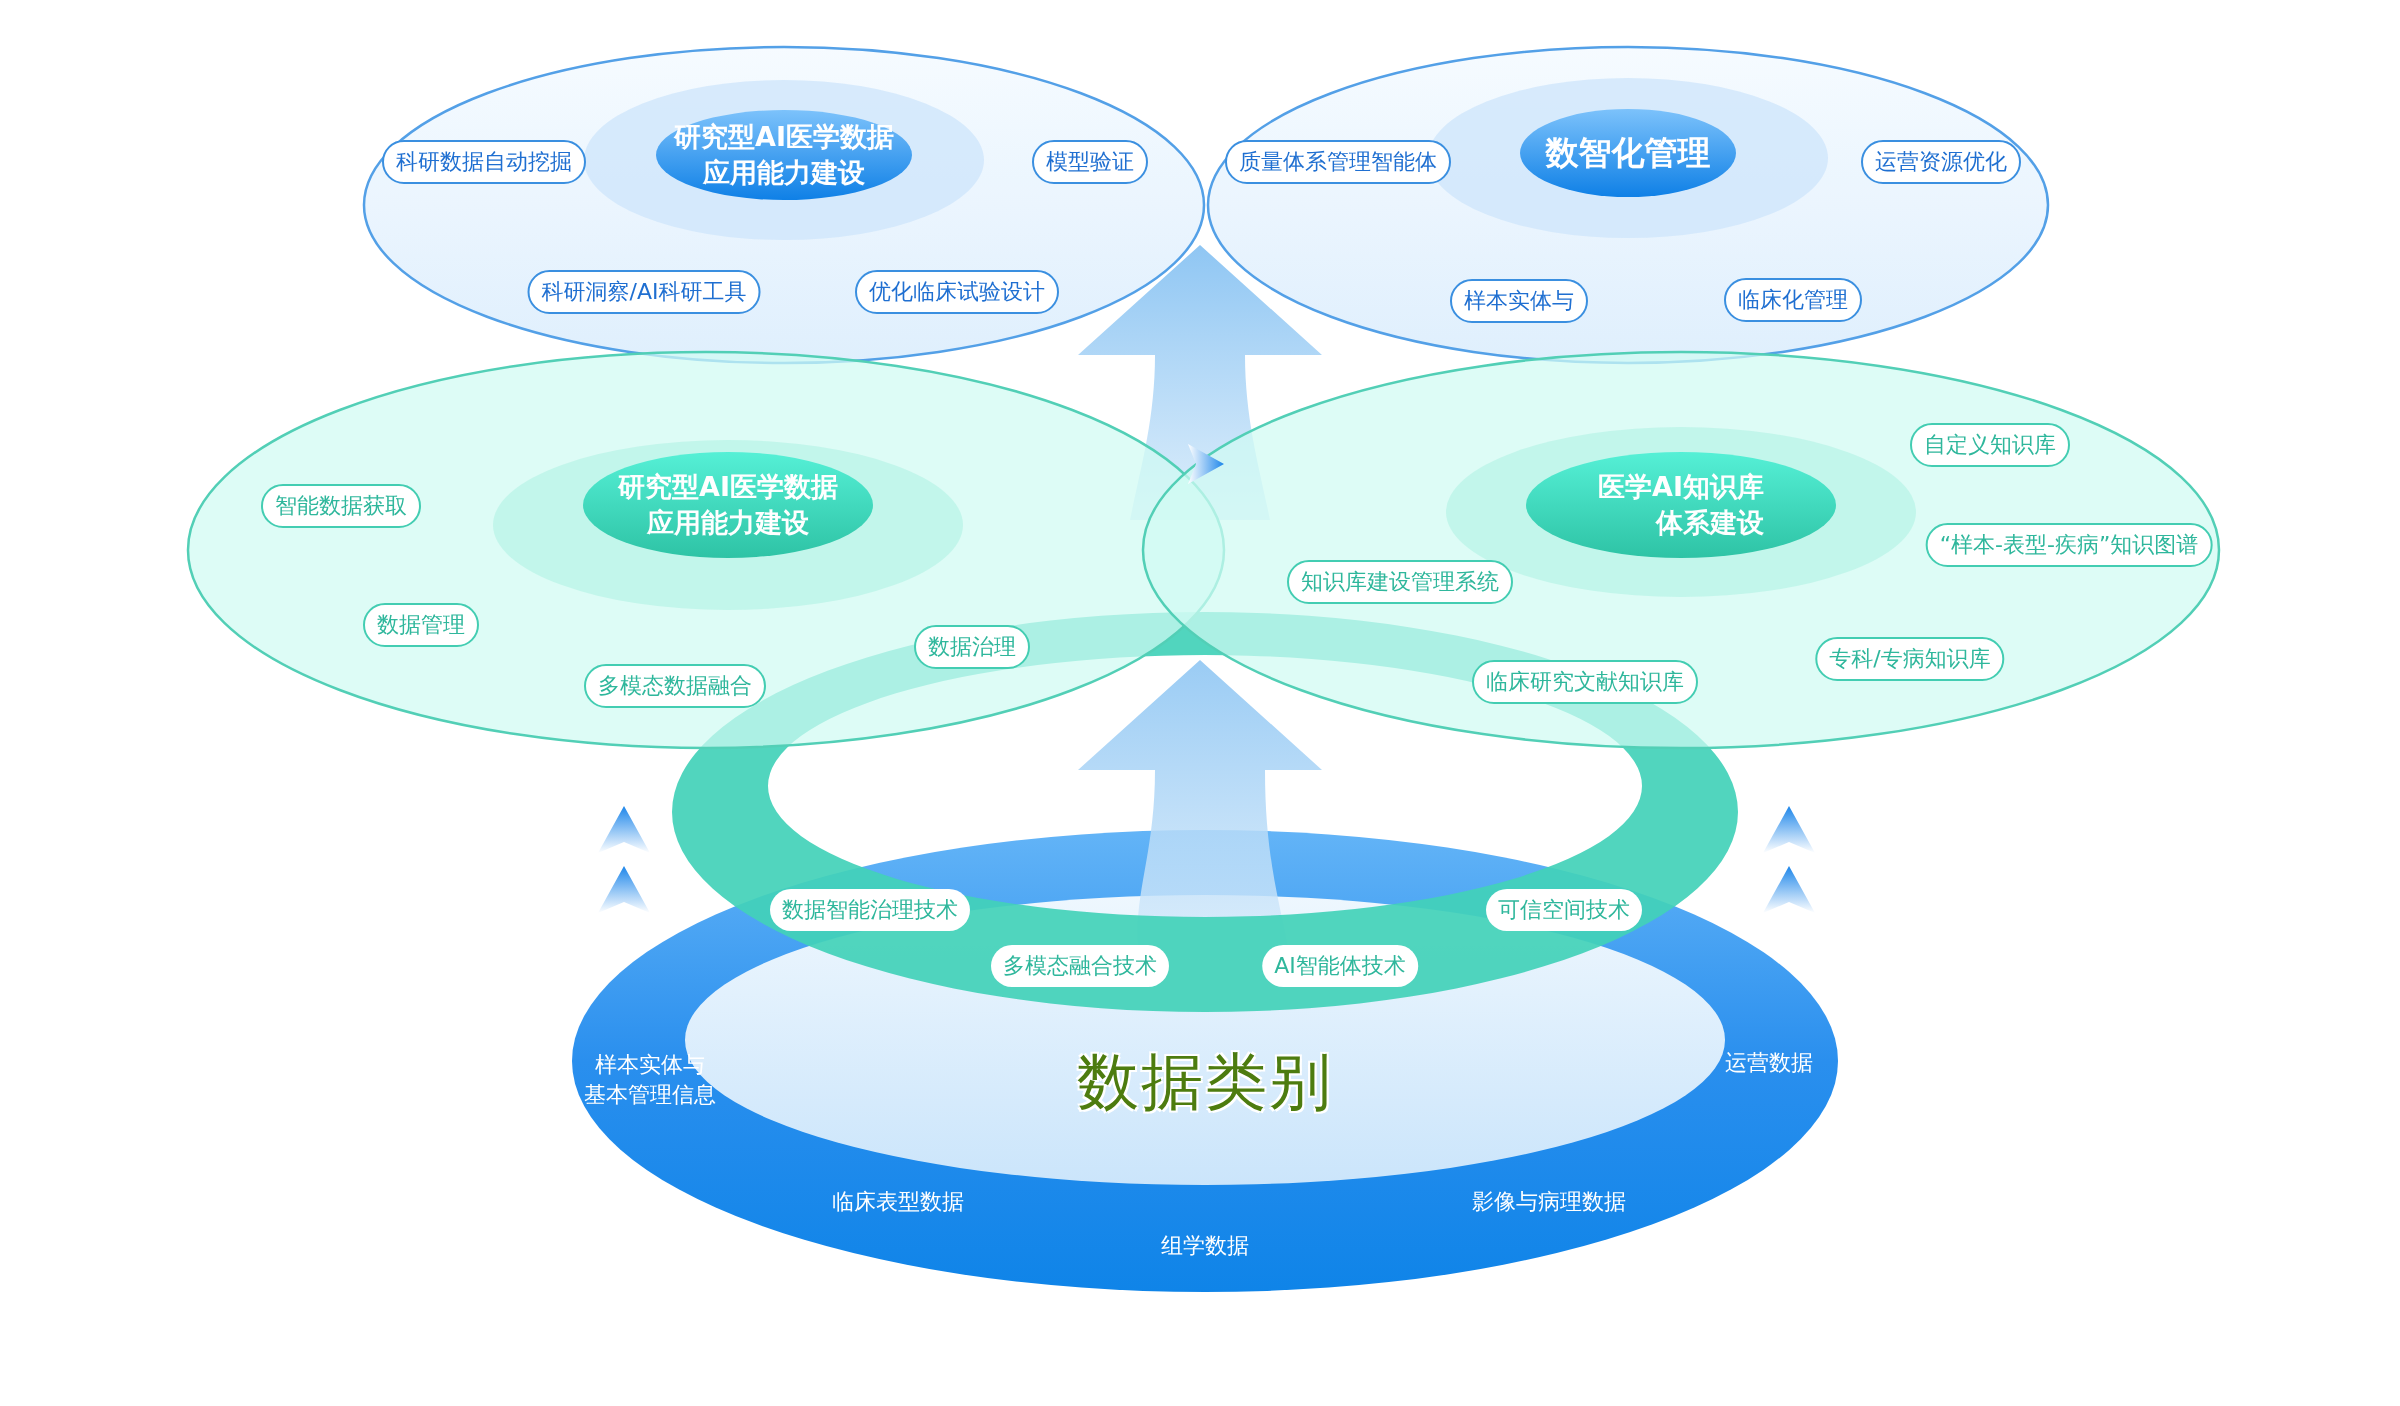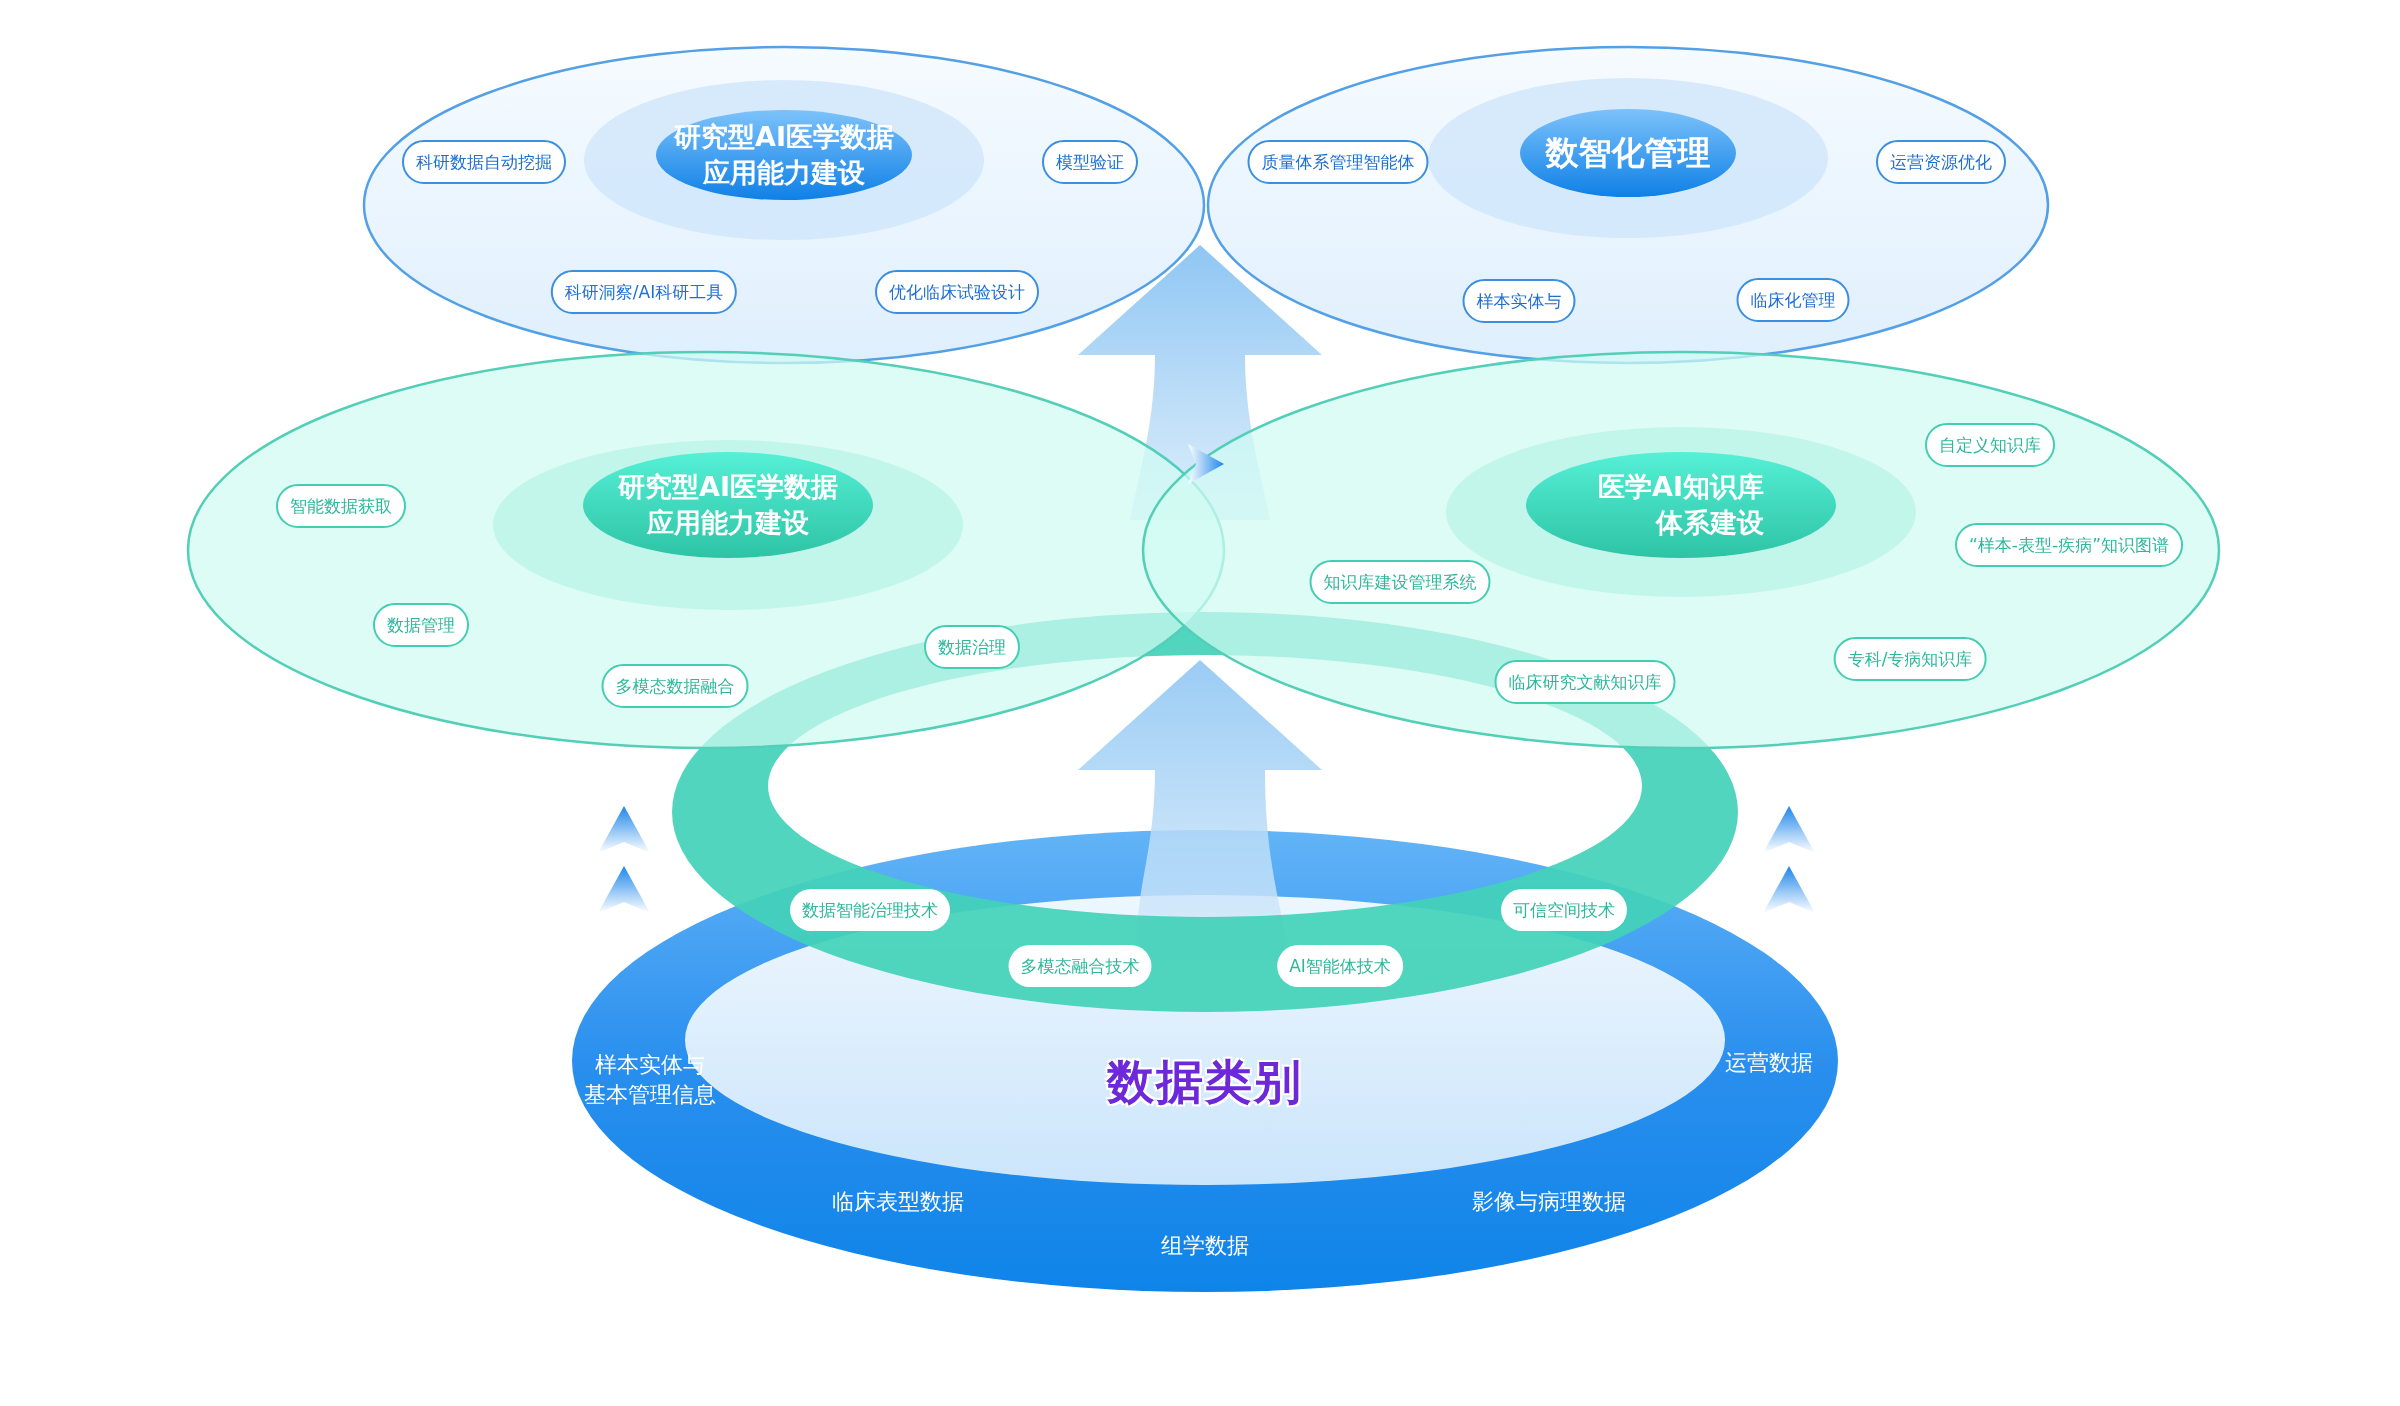--- a/index.html
+++ b/index.html
@@ -1,29 +1,29 @@
 <!DOCTYPE html>
 <html><head>
 <meta charset="utf-8">
 <style>
   html, body { margin:0; padding:0; background:#ffffff; }
   body { width:2400px; height:1406px; position:relative; overflow:hidden;
          font-family:"DejaVu Sans","Liberation Sans",sans-serif; }
   svg.stage { position:absolute; left:0; top:0; }
   .pill { position:absolute; transform:translate(-50%,-50%); white-space:nowrap;
-          background:#ffffff; border-radius:24px; padding:5px 12px; font-size:17px; line-height:30px; }
+          background:#ffffff; border-radius:24px; padding:5px 12px; font-size:22px; line-height:30px; }
   .pill.blue { border:2px solid #3a8fe0; color:#1f6fd1; }
   .pill.teal { border:2px solid #43cdb2; color:#2fb79c; }
   .pill.ring { border:none; color:#2fb79c; background:#ffffff; border-radius:22px; padding:6px 12px; }
   .badge { position:absolute; transform:translate(-50%,-50%); text-align:center; color:#fff;
            font-weight:bold; font-size:27px; line-height:36px; white-space:nowrap; }
   .dlabel { position:absolute; transform:translate(-50%,-50%); color:#ffffff; font-size:22px;
             line-height:30px; text-align:center; white-space:nowrap; }
   .title { position:absolute; left:1205px; top:1082px; transform:translate(-50%,-50%);
-           color:#6d28d9; font-size:47px; font-weight:bold; letter-spacing:2px;
+           color:#4d7c0f; font-size:62px; font-weight:normal; letter-spacing:2px;
            text-shadow: 0 0 3px #fff, 2px 2px 0 #fff, -2px -2px 0 #fff, 2px -2px 0 #fff, -2px 2px 0 #fff; }
 </style>
 </head>
 <body>
 
 <svg class="stage" width="2400" height="1406" viewBox="0 0 2400 1406">
   <defs>
     <linearGradient id="gBlueBase" x1="0" y1="0" x2="0" y2="1">
       <stop offset="0" stop-color="#63b4f7"></stop>
       <stop offset="0.5" stop-color="#2a8fee"></stop>

